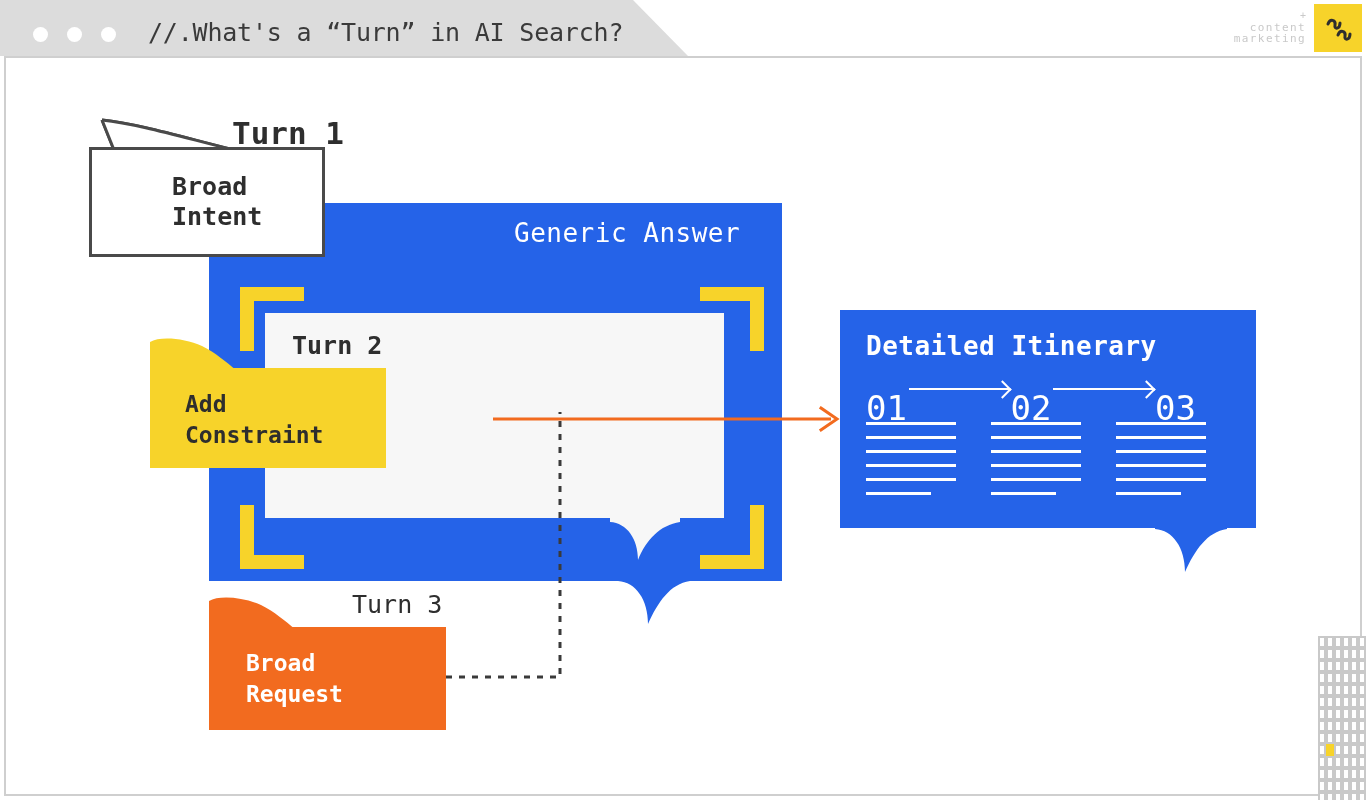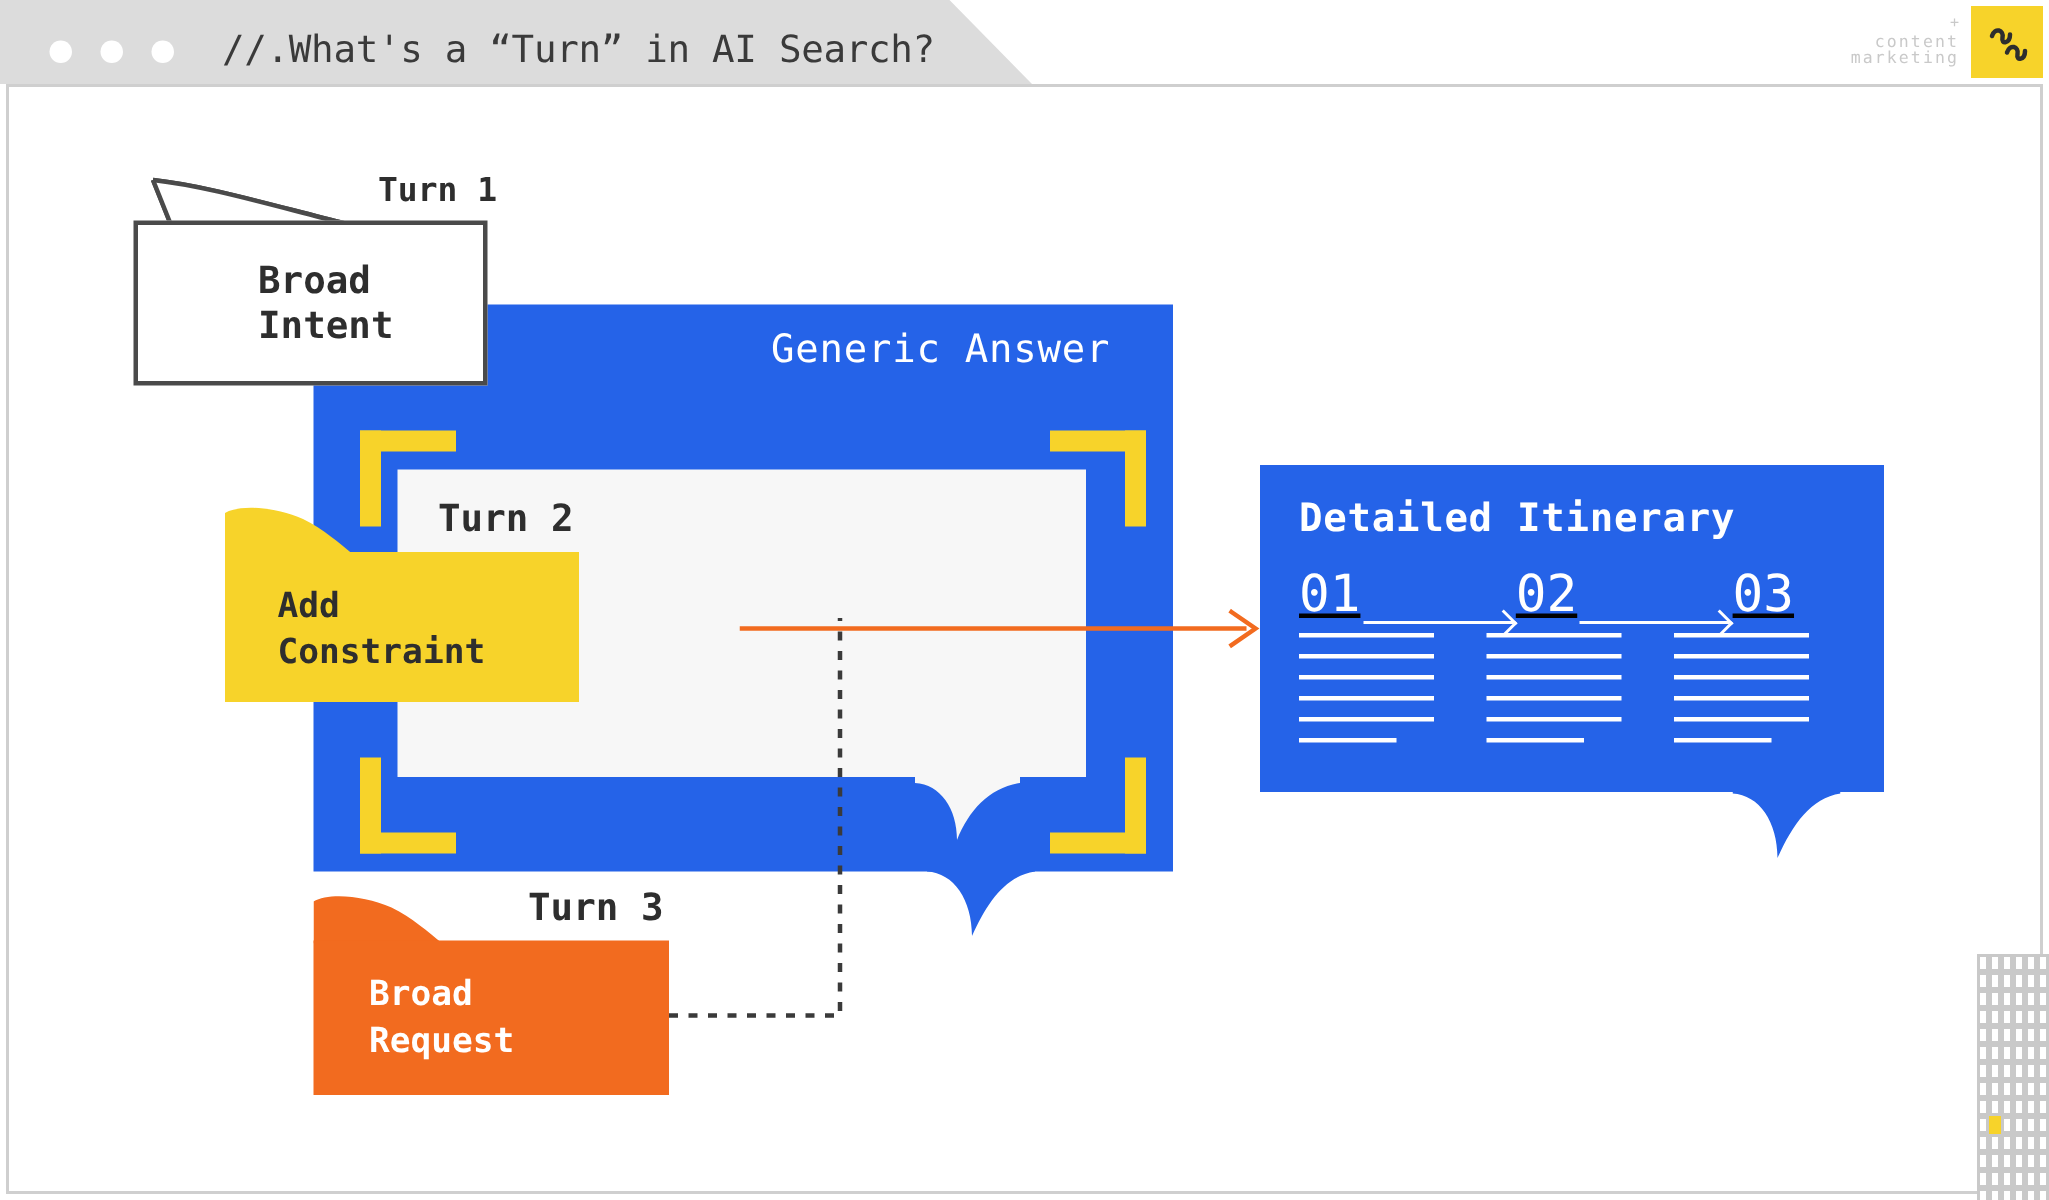--- a/index.html
+++ b/index.html
@@ -103,21 +103,21 @@
     font-size: 25px; font-weight: bold; color: #2e2e2e; white-space: pre;
   }
   .filtered-label {
     position: absolute; left: 443px; top: 331px;
     font-size: 25px; color: #2563E8; white-space: pre;
   }
 
   
   .turn1-label {
     position: absolute; left: 232px; top: 115px;
-    font-size: 22px; font-weight: bold; color: #2e2e2e; white-space: pre; margin-left: 20px;
+    font-size: 31px; font-weight: bold; color: #2e2e2e; white-space: pre;
   }
   .broad-bubble {
     position: absolute; left: 89px; top: 147px;
     width: 236px; height: 110px;
     background: #ffffff;
     border: 3px solid #4a4a4a;
     box-sizing: border-box;
   }
   .broad-tail { position: absolute; left: 98px; top: 118px; width: 140px; height: 36px; }
   .broad-text {
@@ -133,21 +133,21 @@
   .constraint-tail { position: absolute; left: 150px; top: 336px; width: 86px; height: 34px; }
   .constraint-text {
     position: absolute; left: 185px; top: 389px;
     font-size: 23px; font-weight: bold; color: #2e2e2e;
     line-height: 31px; white-space: pre;
   }
 
   
   .turn3-label {
     position: absolute; left: 352px; top: 590px;
-    font-size: 25px; font-weight: bold; color: #2e2e2e; white-space: pre;
+    font-size: 25px; font-weight: normal; color: #2e2e2e; white-space: pre;
   }
   .action-box {
     position: absolute; left: 209px; top: 627px;
     width: 237px; height: 103px;
     background: #F26B1F;
   }
   .action-tail { position: absolute; left: 209px; top: 595px; width: 86px; height: 34px; }
   .action-text {
     position: absolute; left: 246px; top: 648px;
     font-size: 23px; font-weight: bold; color: #ffffff;
@@ -160,22 +160,22 @@
     width: 416px; height: 218px;
     background: #2563E8;
   }
   .itin-tail { position: absolute; left: 1155px; top: 516px; width: 72px; height: 56px; }
   .itin-title {
     position: absolute; left: 866px; top: 331px;
     font-size: 26px; font-weight: bold; color: #ffffff;
     letter-spacing: 0.5px; white-space: pre;
   }
   .itin-steps {
-    position: absolute; left: 866px; top: 376px;
-    width: 330px; display: flex; align-items: flex-end; text-decoration: underline;
+    position: absolute; left: 866px; top: 388px;
+    width: 330px; display: flex; align-items: flex-start;
   }
   .step-num { font-size: 34px; color: #ffffff; font-weight: 300; }
   .step-arrow {
     flex: 1; height: 2px; background: #ffffff; position: relative;
     margin: 0 2px;
   }
   .step-arrow::after {
     content: ""; position: absolute; right: 0; top: -5px;
     width: 11px; height: 11px;
     border-top: 2px solid #ffffff; border-right: 2px solid #ffffff;

